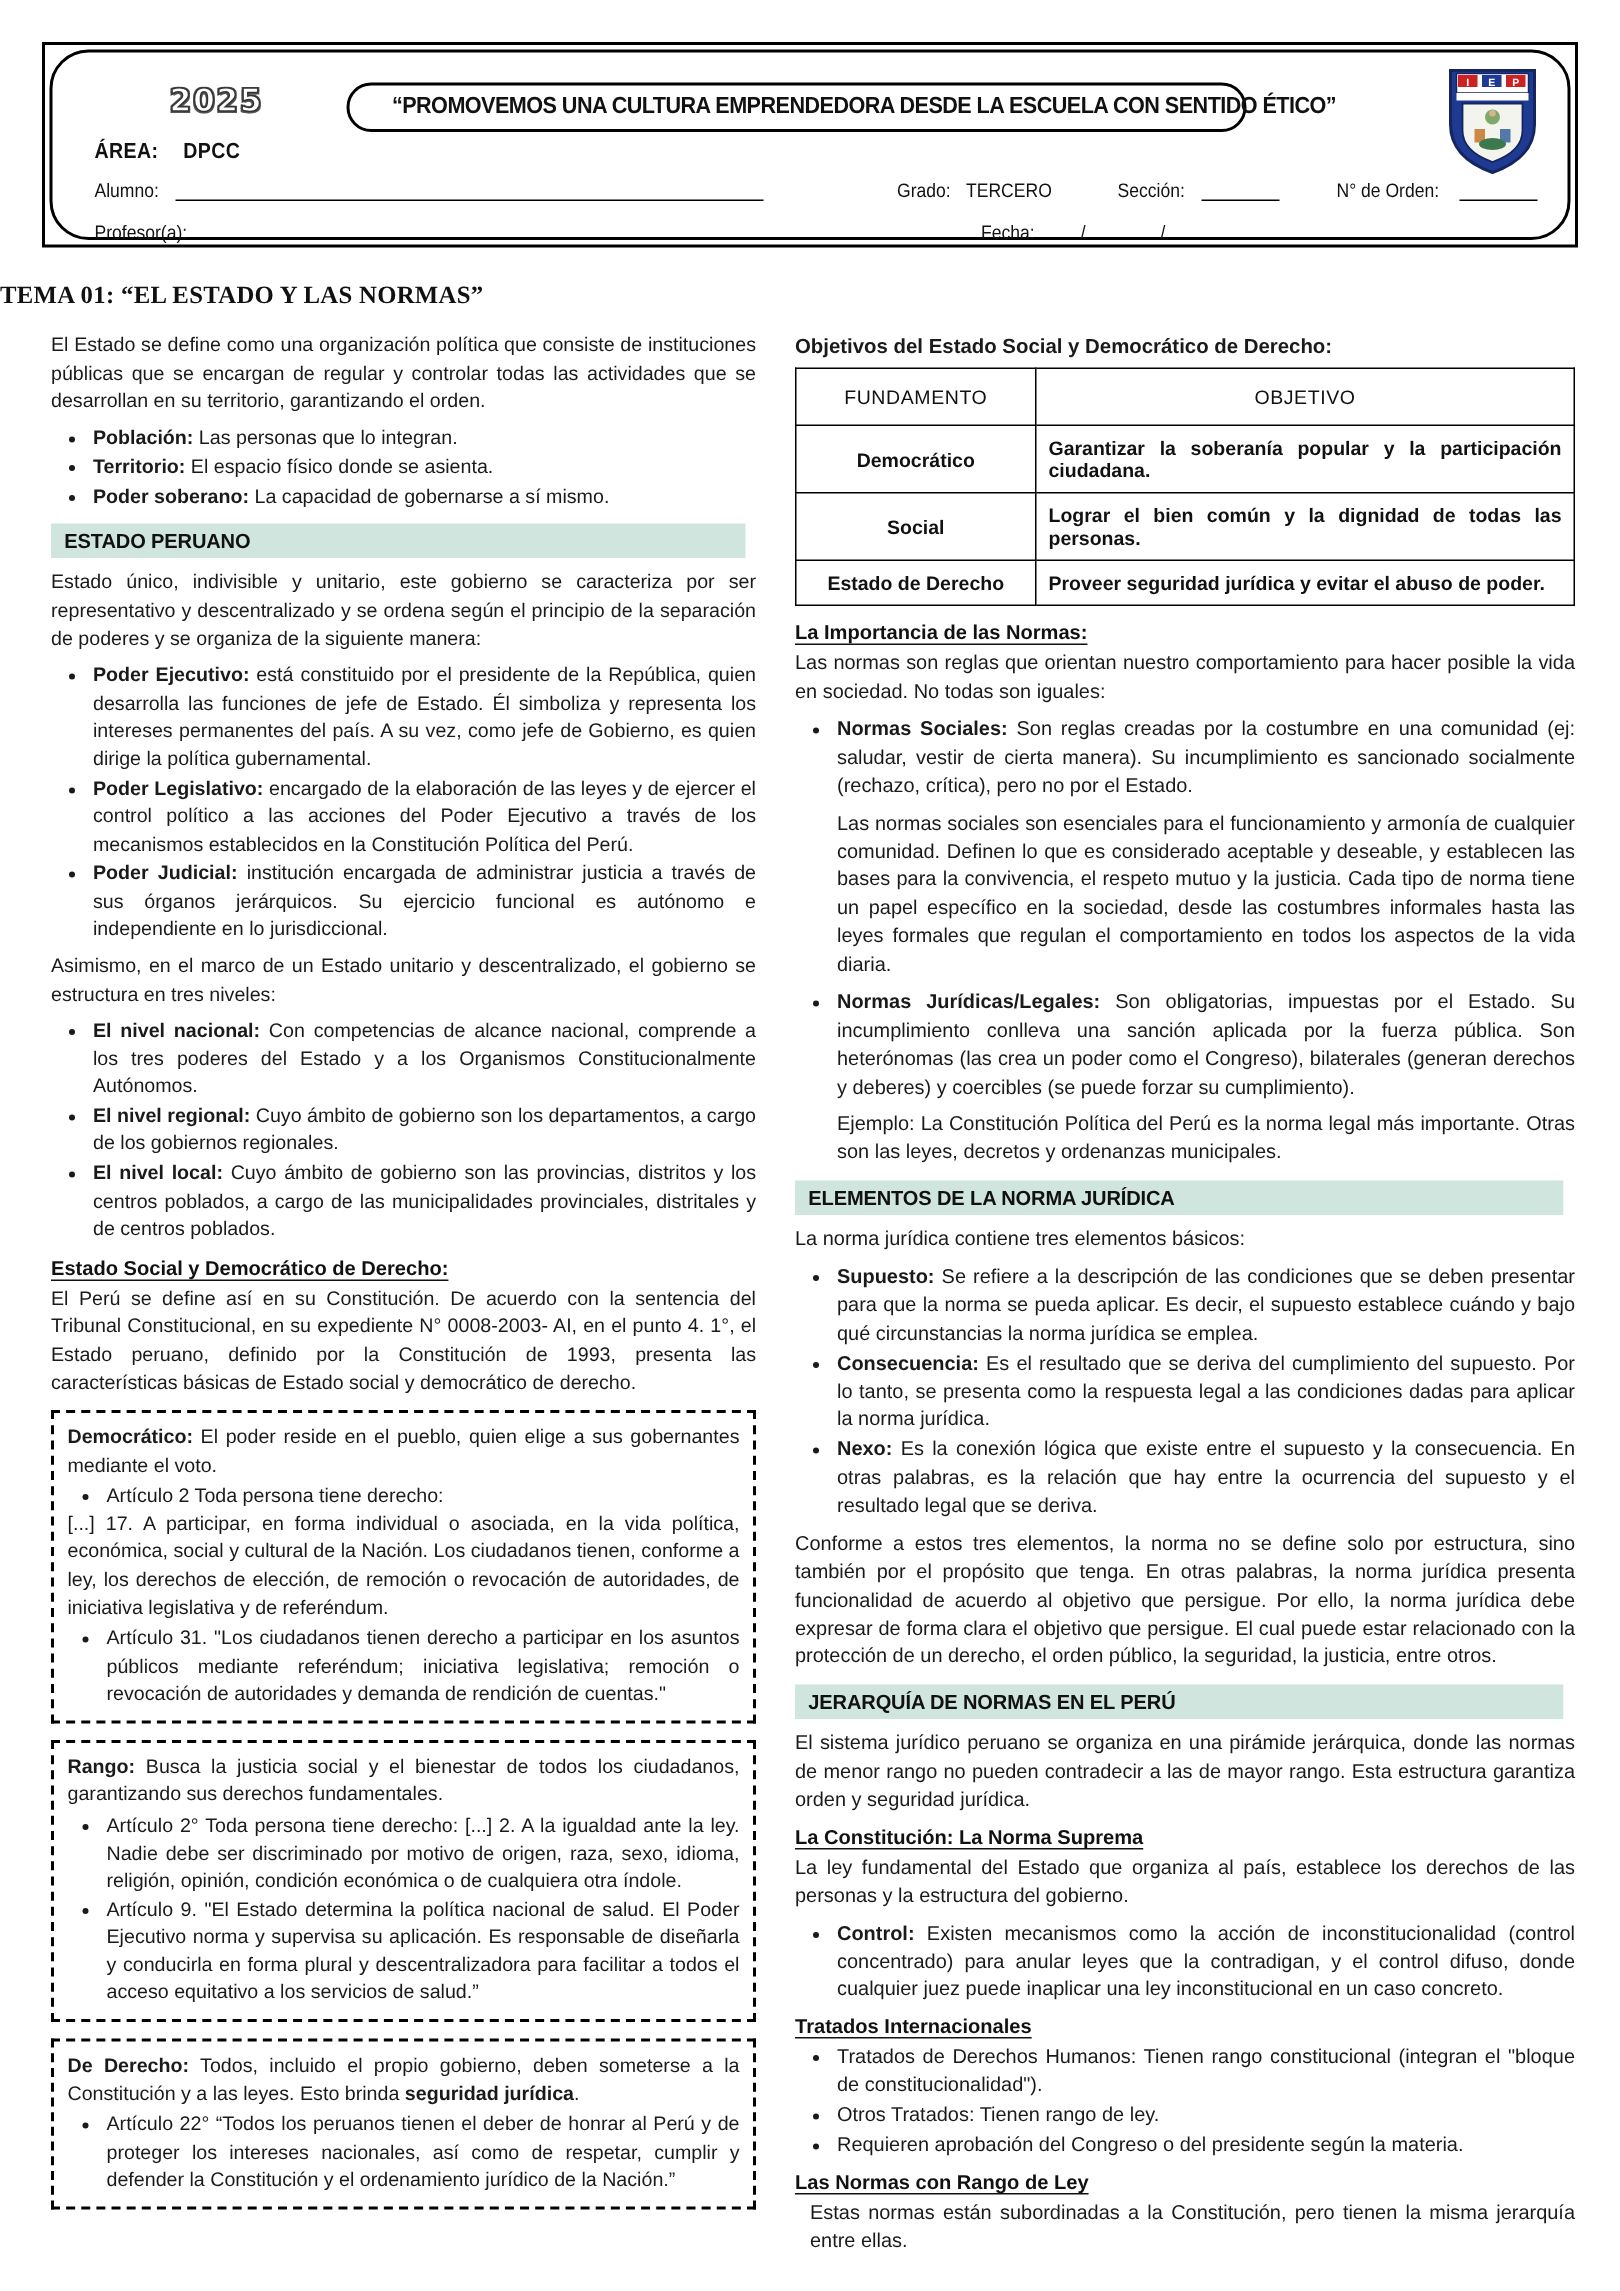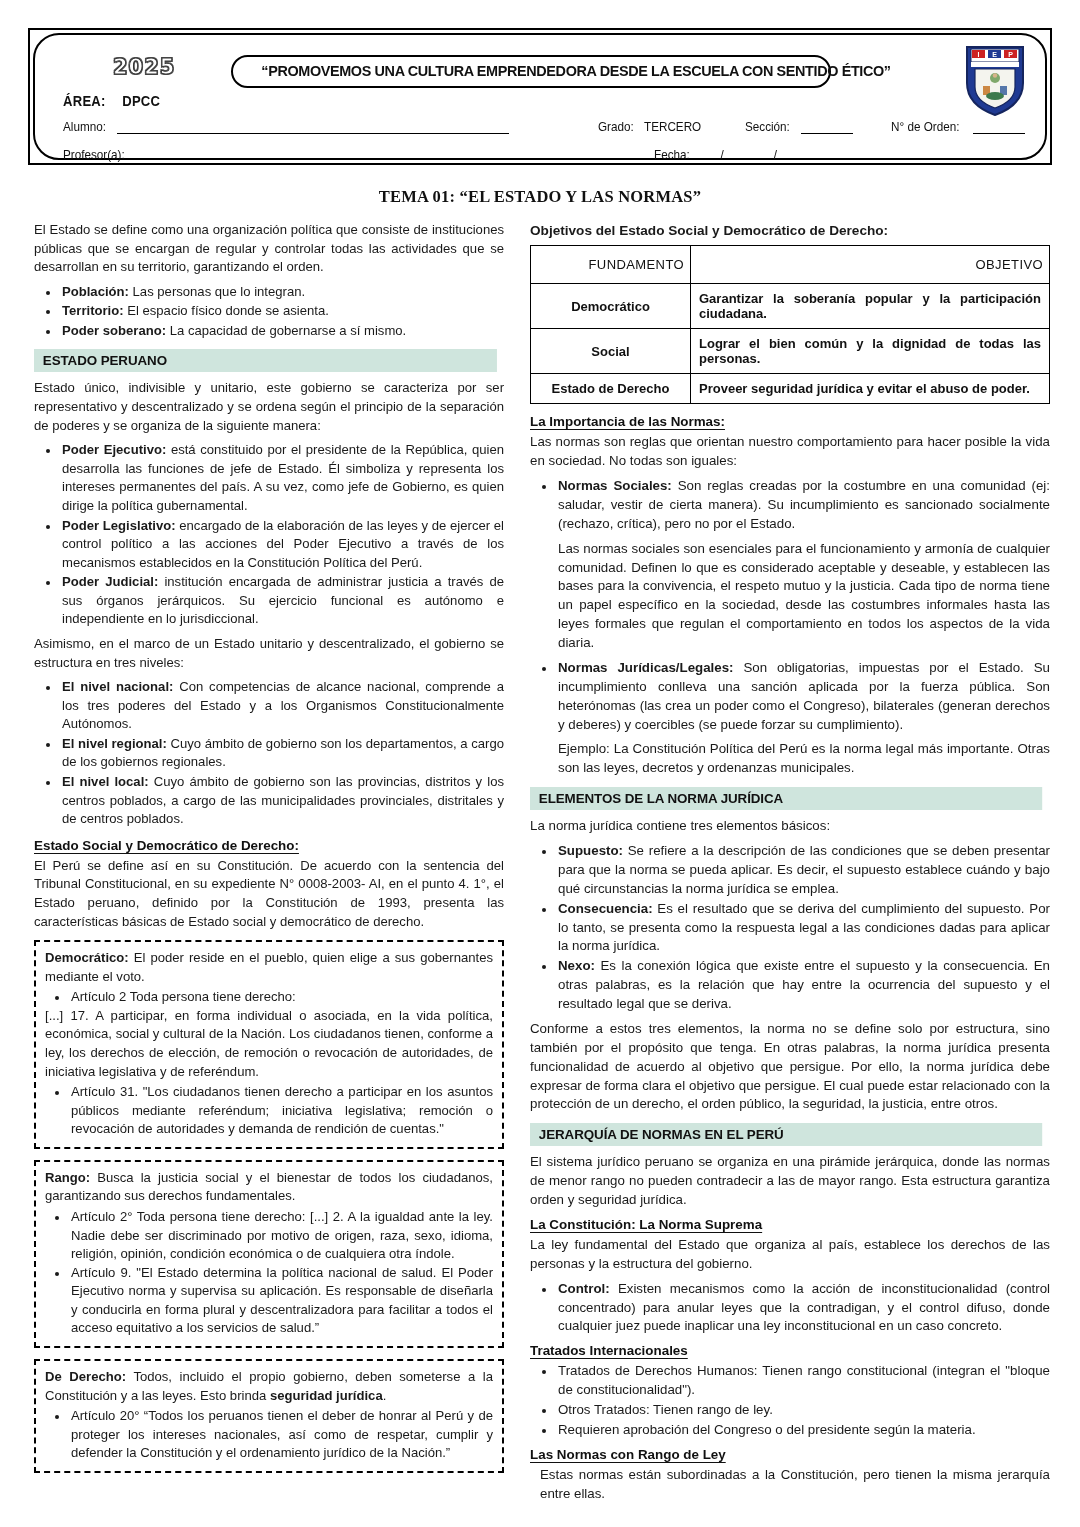--- a/index.html
+++ b/index.html
@@ -111,21 +111,21 @@
   }
   .rule.alumno { width: 392px; }
   .rule.short { width: 52px; }
   .gap { flex: 1 1 auto; }
   .inline-val { margin-left: 6px; transform: scaleX(0.9); transform-origin: left center; }
   .seg { display: flex; align-items: flex-end; margin-left: 38px; }
   .fecha-slashes { margin-left: 22px; letter-spacing: 26px; transform: scaleX(0.9); }
 
   
   .tema {
-    text-align: center;
+    text-align: left;
     font-family: "Liberation Serif", serif;
     font-weight: 700;
     font-size: 16.5px;
     margin: 22px 0 14px 0;
     letter-spacing: 0.2px;
   }
 
   
   .cols {
     display: flex;
@@ -198,21 +198,21 @@
     table-layout: fixed;
   }
   table.objetivos td, table.objetivos th {
     border: 1.3px solid #000;
     padding: 7px 8px;
     font-size: 13px;
     vertical-align: middle;
     font-weight: 700;
   }
   table.objetivos th {
-    text-align: right;
+    text-align: center;
     font-weight: 400;
     padding: 11px 6px;
     letter-spacing: 0.4px;
   }
   table.objetivos td.fund {
     text-align: center;
     width: 160px;
   }
   table.objetivos td.obj {
     text-align: justify;
@@ -356,21 +356,21 @@
         <p><b>Rango:</b><span> Busca la justicia social y el bienestar de todos los ciudadanos, garantizando sus derechos fundamentales.</span></p>
         <ul class="tight">
           <li>Artículo 2° Toda persona tiene derecho: [...] 2. A la igualdad ante la ley. Nadie debe ser discriminado por motivo de origen, raza, sexo, idioma, religión, opinión, condición económica o de cualquiera otra índole.</li>
           <li>Artículo 9. "El Estado determina la política nacional de salud. El Poder Ejecutivo norma y supervisa su aplicación. Es responsable de diseñarla y conducirla en forma plural y descentralizadora para facilitar a todos el acceso equitativo a los servicios de salud.”</li>
         </ul>
       </div>
 
       <div class="dashbox">
         <p><b>De Derecho:</b><span> Todos, incluido el propio gobierno, deben someterse a la Constitución y a las leyes. Esto brinda </span><b>seguridad jurídica</b><span>.</span></p>
         <ul class="tight">
-          <li>Artículo 20° “Todos los peruanos tienen el deber de honrar al Perú y de proteger los intereses nacionales, así como de respetar, cumplir y defender la Constitución y el ordenamiento jurídico de la Nación.”</li>
+          <li>Artículo 22° “Todos los peruanos tienen el deber de honrar al Perú y de proteger los intereses nacionales, así como de respetar, cumplir y defender la Constitución y el ordenamiento jurídico de la Nación.”</li>
         </ul>
       </div>
 
     </div>
 
     <div class="col-right">
 
       <p style="font-weight:700;font-size:13.6px;">Objetivos del Estado Social y Democrático de Derecho:</p>
 
       <table class="objetivos">

